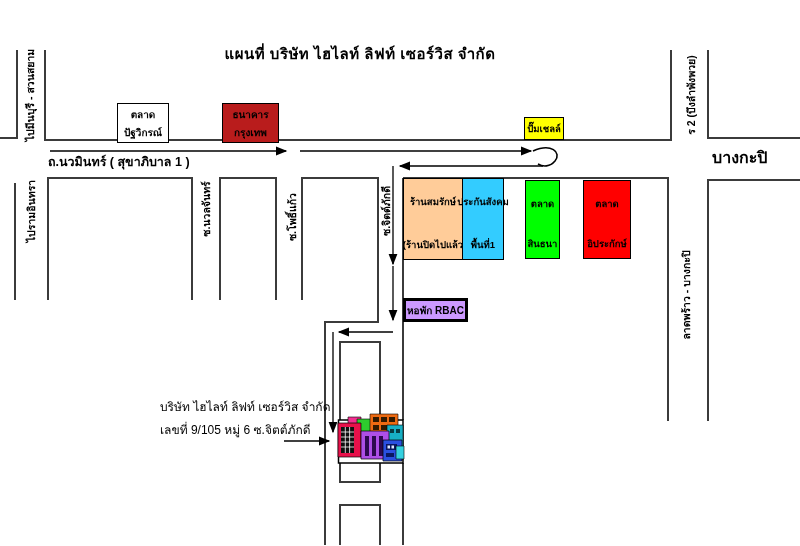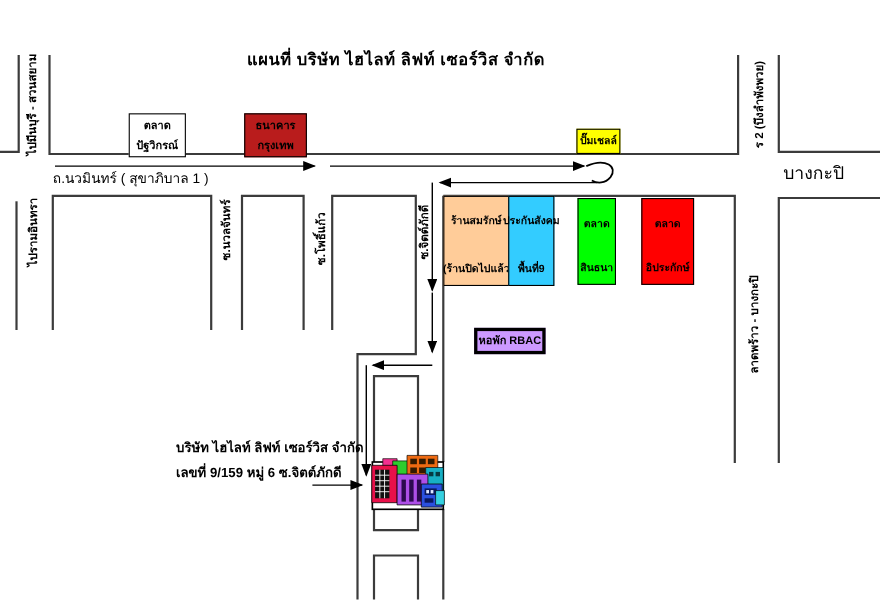--- a/index.html
+++ b/index.html
@@ -5,36 +5,36 @@
   html,body{margin:0;padding:0;background:#fff;}
   .canvas{
     position:relative;width:800px;height:546px;background:#ffffff;
     font-family:"Liberation Sans","DejaVu Sans",sans-serif;color:#000;overflow:hidden;
   }
   .canvas svg.maplayer{position:absolute;left:0;top:0;}
   .title{
     position:absolute;left:0;top:6px;width:720px;text-align:center;
     font-size:15px;font-weight:bold;letter-spacing:.5px;margin-top:36px;
   }
-  .lbl{position:absolute;font-weight:normal;white-space:nowrap;}
+  .lbl{position:absolute;font-weight:bold;white-space:nowrap;}
   .vlbl{
     position:absolute;font-weight:bold;font-size:10.5px;text-align:center;
     white-space:nowrap;transform:rotate(-90deg);height:14px;line-height:14px;
   }
   .box{
     position:absolute;border:1px solid #000;background:#fff;
     display:flex;flex-direction:column;align-items:center;
     font-weight:bold;text-align:center;white-space:nowrap;
   }
   .box .bl{line-height:13px;}
   .box2{justify-content:space-around;font-size:10px;padding:1px 0;}
   .boxtall{justify-content:space-between;font-size:9.5px;padding:16px 0 8px 0;box-sizing:border-box;}
   .box1{justify-content:center;font-size:9.5px;}
   .rbac{border-width:3px;font-size:10px;}
-  .addr{position:absolute;left:160px;top:396px;font-size:12px;font-weight:bold;line-height:23px;}
+  .addr{position:absolute;left:160px;top:396px;font-size:12px;font-weight:normal;line-height:23px;}
 </style>
 </head>
 <body>
 
 <div class="canvas">
 
   <svg class="maplayer" width="800" height="546" viewBox="0 0 800 546">
     <defs>
       <marker id="mR" markerWidth="10" markerHeight="9" refX="8" refY="3.5" orient="auto">
         <path d="M0,0 L9,3.5 L0,7 Z" fill="#000"></path>
@@ -126,35 +126,35 @@
     <span class="bl">ปั๊มเชลล์</span>
   </div>
 
   <div class="box boxtall" style="left: 403px; top: 178px; width: 60px; height: 82px; background-color: rgb(255, 204, 153);">
     <span class="bl">ร้านสมรักษ์</span>
     <span class="bl">(ร้านปิดไปแล้ว</span>
   </div>
 
   <div class="box boxtall" style="left: 462px; top: 178px; width: 42px; height: 82px; background-color: rgb(51, 204, 255);">
     <span class="bl">ประกันสังคม</span>
-    <span class="bl">พื้นที่9</span>
+    <span class="bl">พื้นที่1</span>
   </div>
 
   <div class="box boxtall" style="left: 525px; top: 180px; width: 35px; height: 79px; background-color: rgb(0, 255, 0);">
     <span class="bl">ตลาด</span>
     <span class="bl">สินธนา</span>
   </div>
 
   <div class="box boxtall" style="left: 583px; top: 180px; width: 48px; height: 79px; background-color: rgb(255, 0, 0);">
     <span class="bl">ตลาด</span>
     <span class="bl">อิประกักษ์</span>
   </div>
 
-  <div class="box box1 rbac" style="left: 403px; top: 298px; width: 59px; height: 18px; background-color: rgb(204, 153, 255); margin-left: 28px;">
+  <div class="box box1 rbac" style="left: 403px; top: 298px; width: 59px; height: 18px; background-color: rgb(204, 153, 255);">
     <span class="bl">หอพัก RBAC</span>
   </div>
 
   <div class="addr">
     <div>บริษัท ไฮไลท์ ลิฟท์ เซอร์วิส จำกัด</div>
-    <div>เลขที่ 9/159 หมู่ 6 ซ.จิตต์ภักดี</div>
+    <div>เลขที่ 9/105 หมู่ 6 ซ.จิตต์ภักดี</div>
   </div>
 
 </div>
 
 </body></html>

